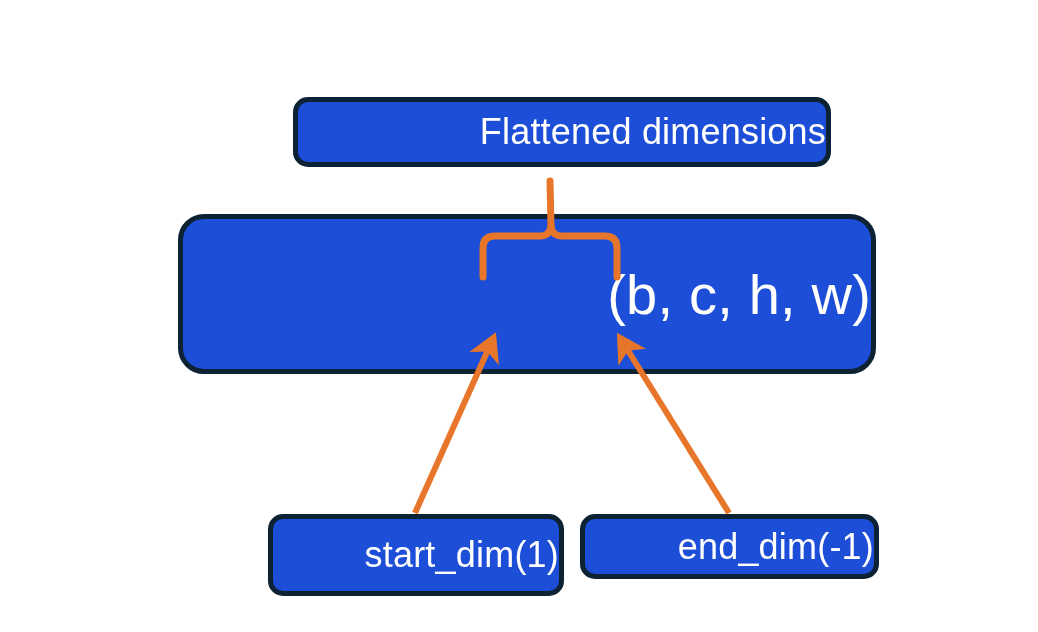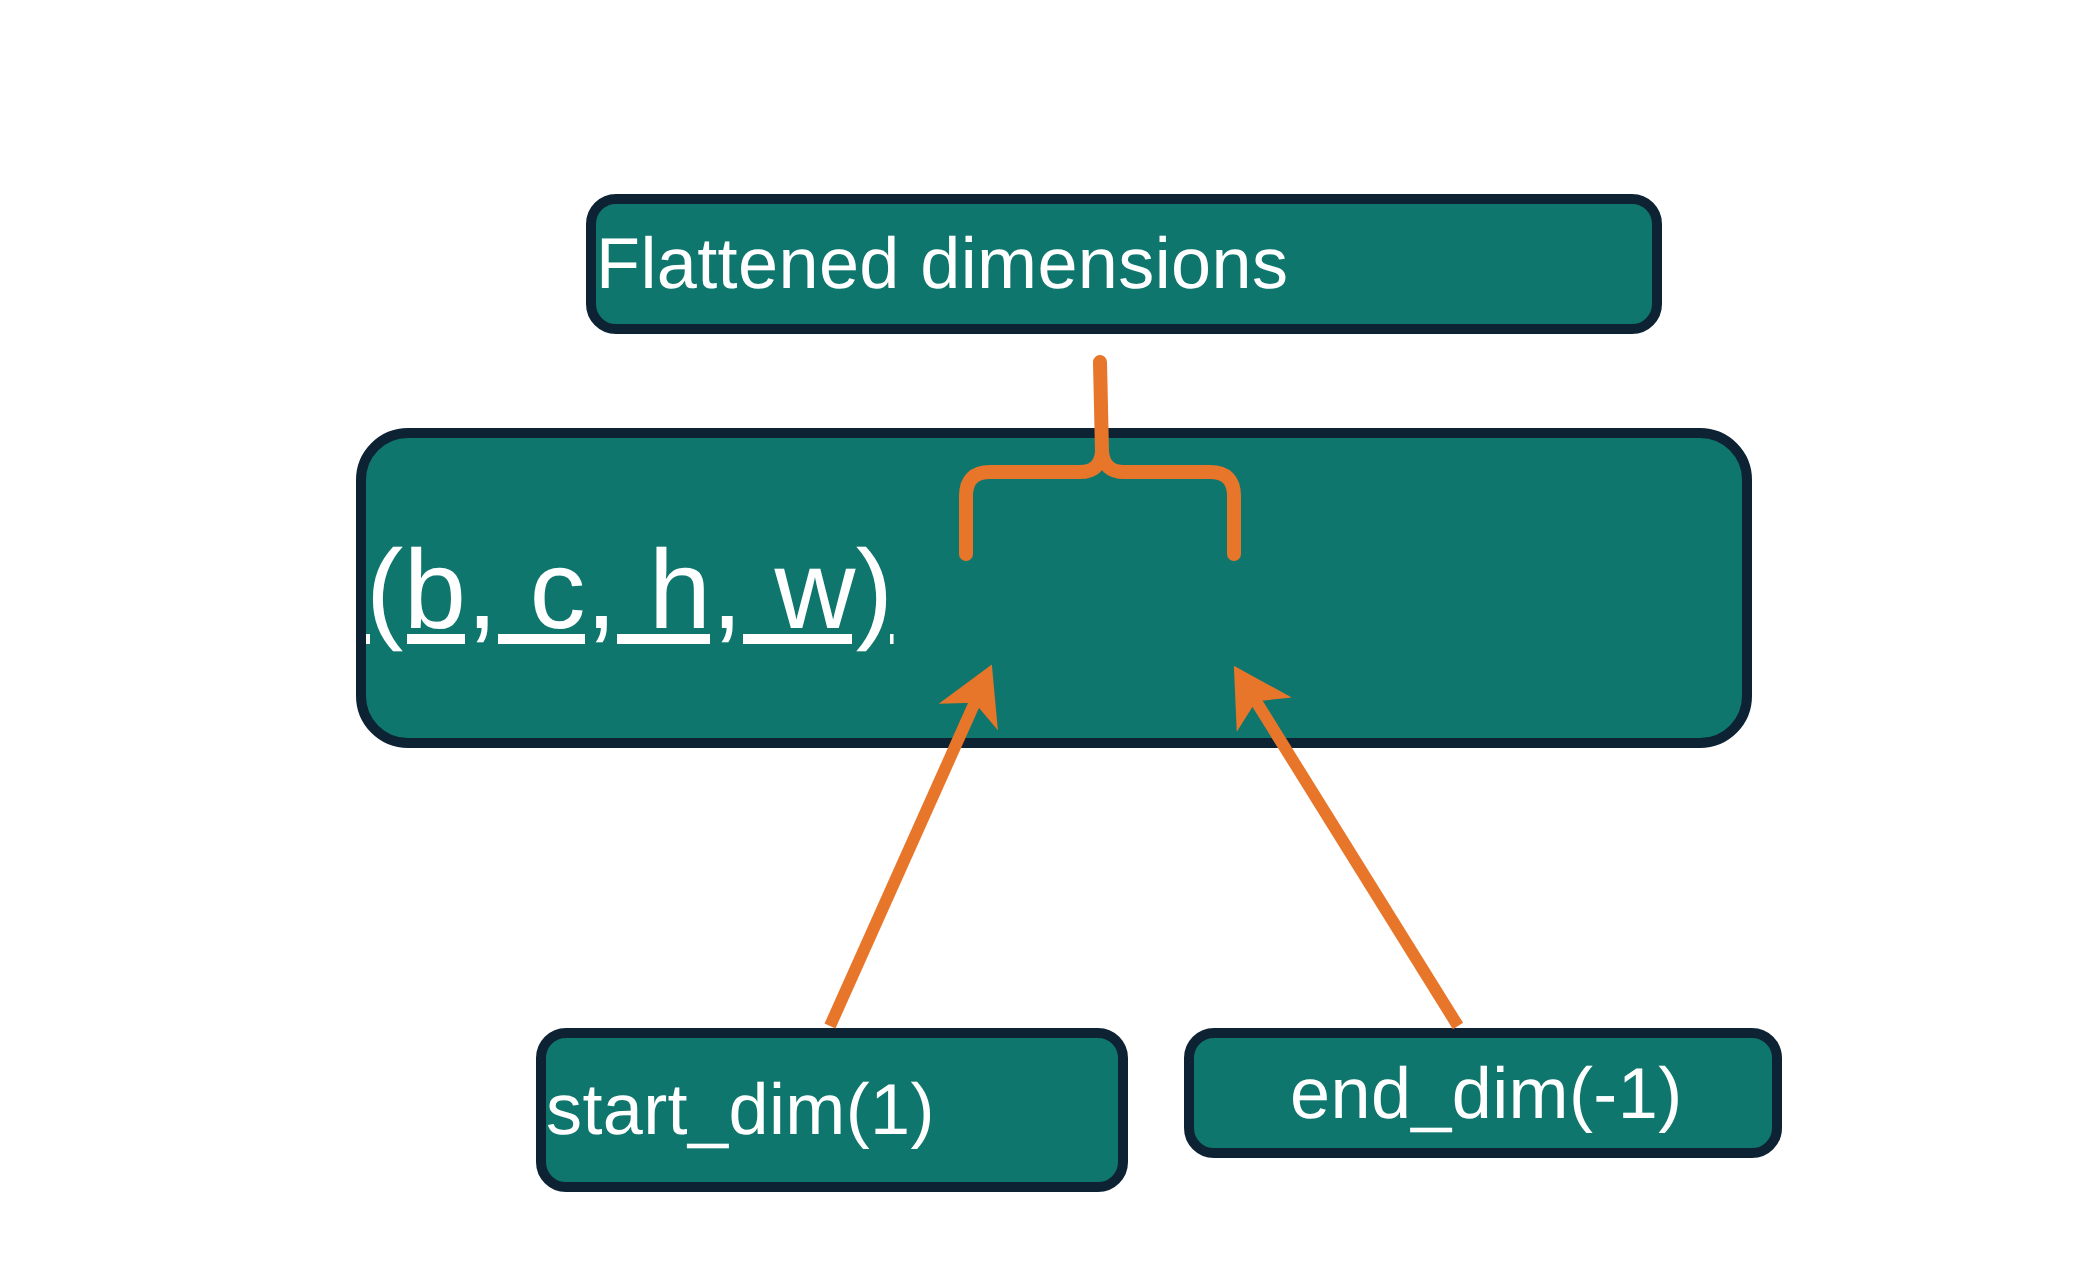--- a/index.html
+++ b/index.html
@@ -15,26 +15,26 @@
   }
   #canvas {
     position: relative;
     width: 1038px;
     height: 632px;
     background: #ffffff;
   }
   .box {
     position: absolute;
     box-sizing: border-box;
-    background: #0f766e;
+    background: #1d4ed8;
     border: 5px solid #0d2233;
     border-radius: 16px;
     display: flex;
     align-items: center;
-    justify-content: flex-start;
+    justify-content: flex-end;
     color: #ffffff;
     font-weight: 400;
     letter-spacing: 0.2px;
     white-space: nowrap;
     z-index: 2;
   }
   #box-flattened {
     left: 293px;
     top: 97px;
     width: 538px;
@@ -42,32 +42,31 @@
     border-radius: 15px;
     font-size: 36px;
   }
   #box-shape {
     left: 178px;
     top: 214px;
     width: 698px;
     height: 160px;
     border-radius: 26px;
     font-size: 56px;
-    text-decoration: underline;
   }
   #box-start-dim {
     left: 268px;
     top: 514px;
     width: 296px;
     height: 82px;
     border-radius: 15px;
     font-size: 36px;
   }
   #box-end-dim {
-    left: 592px;
+    left: 580px;
     top: 514px;
     width: 299px;
     height: 65px;
     border-radius: 15px;
     font-size: 36px;
     padding-left: 48px;
   }
   .shape-text {
     position: relative;
     z-index: 1;

